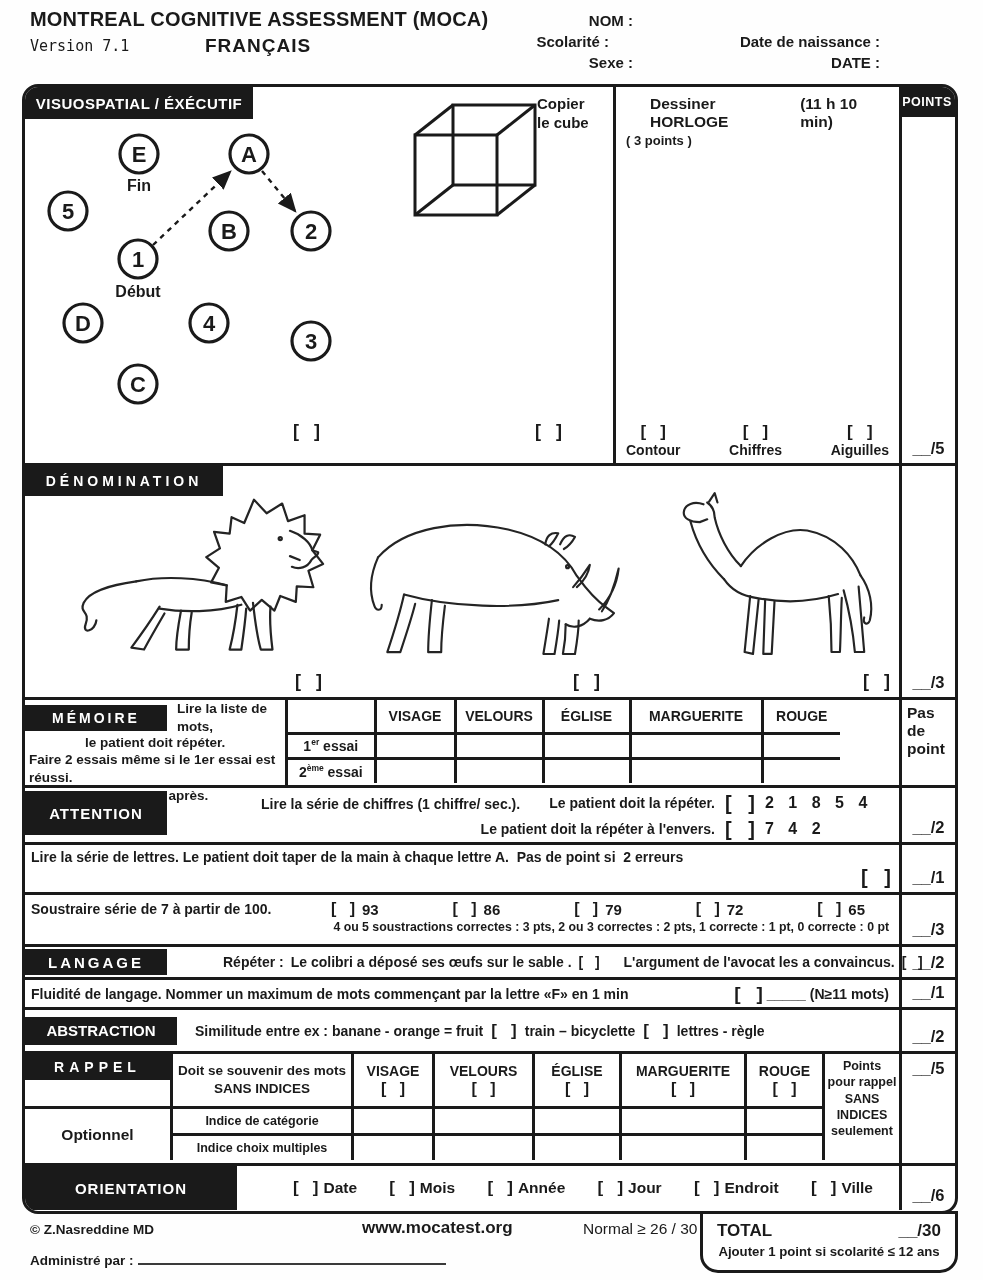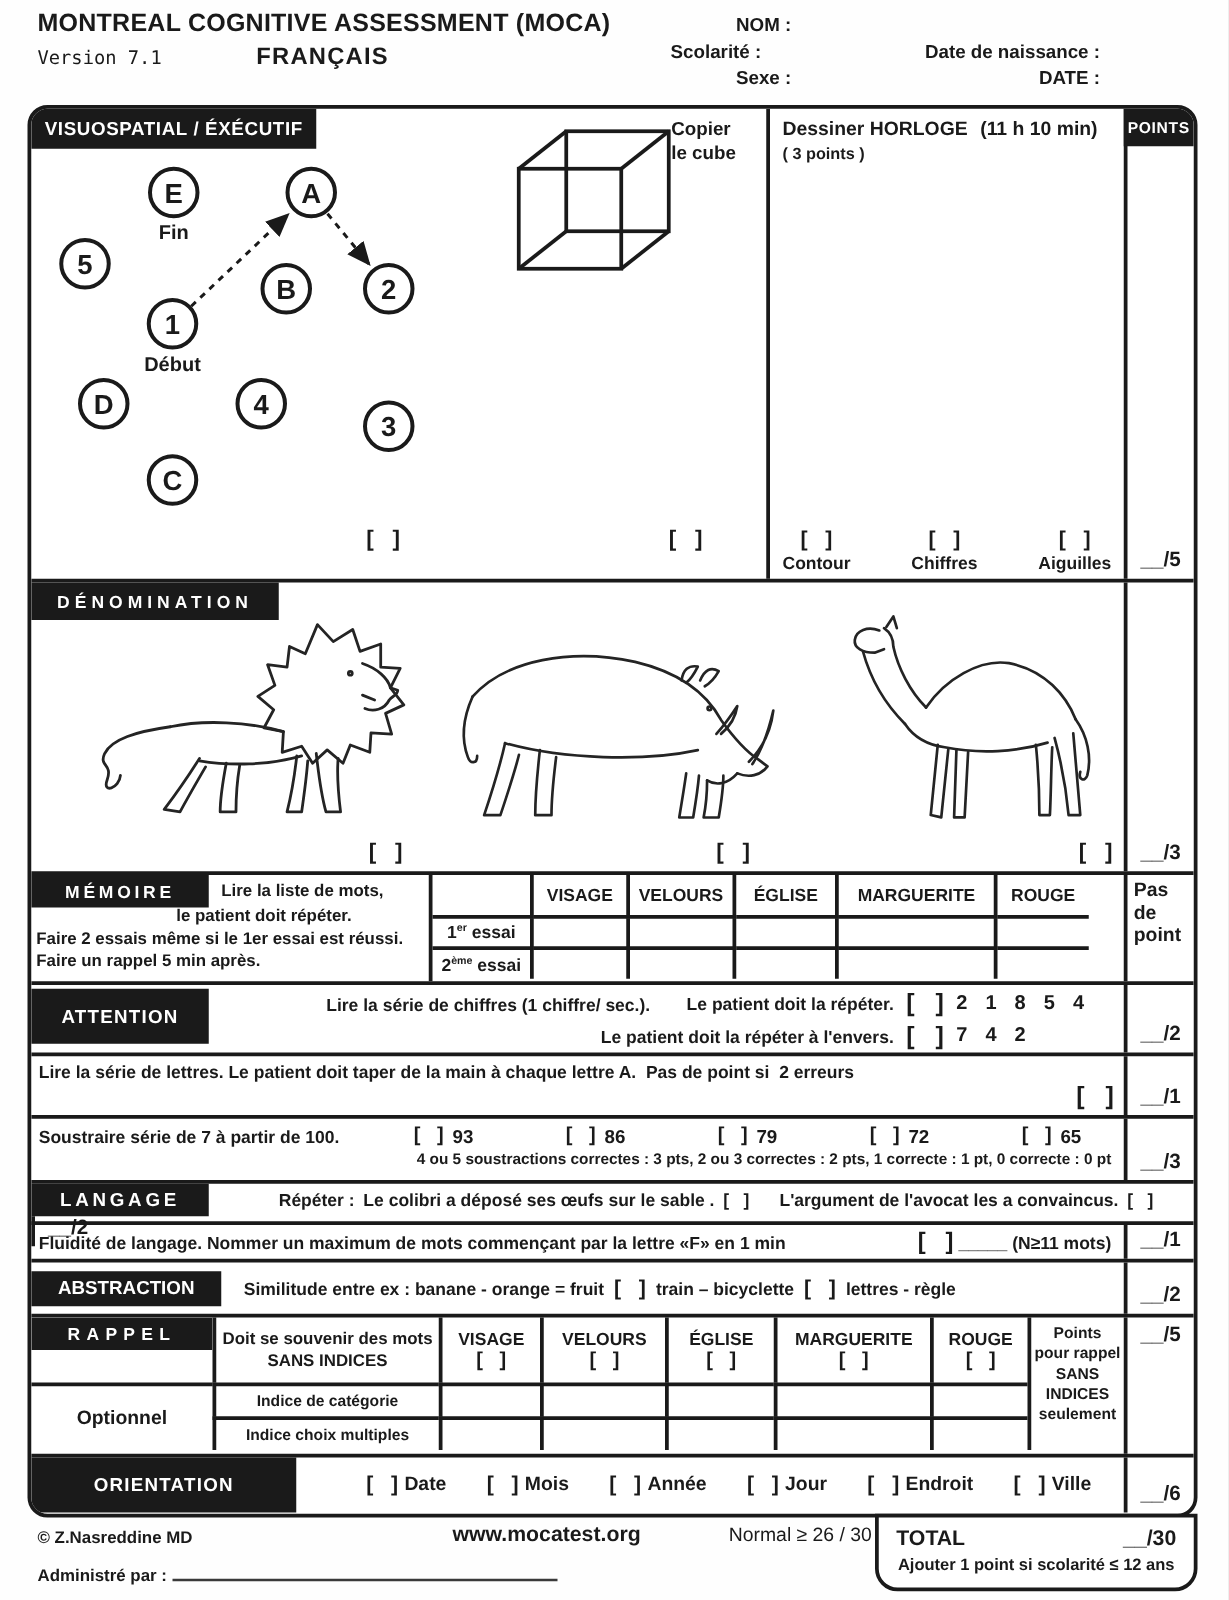--- a/index.html
+++ b/index.html
@@ -33,52 +33,52 @@
                 color:#fff; font-weight:700; font-size:12.5px; display:flex; align-items:center;
                 justify-content:center; letter-spacing:.5px; }
   .sec-label { background:var(--ink); color:#fff; font-weight:700; display:inline-flex;
                align-items:center; justify-content:center; }
   .cb { font-weight:700; white-space:pre; }
   .cb.big { font-size:20px; font-weight:600; }
 
   
   #row-visuo  { height:376px; } #row-denom { height:234px; } #row-mem { height:88px; }
   #row-att1 { height:57px; } #row-att2 { height:50px; } #row-att3 { height:52px; }
-  #row-lang { height:33px;flex-direction:column; } #row-fluid { height:30px; } #row-abst { height:44px; }
+  #row-lang { height:33px; } #row-fluid { height:30px; } #row-abst { height:44px; }
   #row-rappel { height:112px; } #row-orient { height:47px; }
 
   
   .vs-label { position:absolute; left:0; top:0; width:228px; height:32px; font-size:15px; letter-spacing:.5px; }
   .trail-svg { position:absolute; left:8px; top:34px; }
   .trail-svg text { font-family:"Liberation Sans",sans-serif; fill:var(--ink); }
   .cube-wrap { position:absolute; left:378px; top:12px; }
   .cube-caption { position:absolute; left:512px; top:8px; font-weight:700; font-size:15px; line-height:1.25; }
   .vs-cb-trail { position:absolute; left:268px; top:334px; font-size:18px; }
   .vs-cb-cube  { position:absolute; left:510px; top:334px; font-size:18px; }
   .clock-panel { position:absolute; left:588px; top:0; right:0; height:100%;
                  border-left:3px solid var(--ink); padding:8px 10px; }
-  .clock-title-row { display:flex; gap:10px; font-weight:700; font-size:15.5px; }
+  .clock-title-row { display:flex; gap:10px; font-weight:700; font-size:15.5px;margin-left:24px; }
   .clock-points { font-weight:700; font-size:13px; margin-top:2px; }
   .clock-checks { position:absolute; bottom:5px; left:10px; right:10px; display:flex; justify-content:space-between; }
   .clock-check { display:flex; flex-direction:column; align-items:center; gap:0; font-weight:700; font-size:14px; }
   .clock-check .cb { font-size:17px; }
 
   
   .den-label { position:absolute; left:0; top:0; width:198px; height:30px; font-size:14px; letter-spacing:4px; }
   .animal { position:absolute; }
   .animal path, .animal circle { fill:none; stroke:#242424; stroke-width:2.3; stroke-linecap:round; stroke-linejoin:round; }
   .den-cb { position:absolute; top:205px; font-size:18px; }
 
   
   .mem-flex { display:flex; }
-  .mem-left { width:318px; flex:none; font-weight:700; font-size:13.5px; line-height:1.32; padding:0 2px 0 0; }
+  .mem-left { width:260px; flex:none; font-weight:700; font-size:13.5px; line-height:1.32; padding:0 2px 0 0; }
   .mem-top { display:flex; align-items:center; }
   .mem-label { width:142px; height:26px; font-size:14px; letter-spacing:3px; flex:none; }
   .mem-i1 { padding-left:10px; }
-  .mem-i2 { padding-left:116px; margin-top:-2px; }
+  .mem-i2 { padding-left:60px; margin-top:-2px; }
   .mem-i3, .mem-i4 { padding-left:4px; }
   .mem-table-wrap { border-left:3px solid var(--ink); }
   table.mem-table { border-collapse:collapse; border-style:hidden; table-layout:fixed; }
   table.mem-table td { border:3px solid var(--ink); text-align:center; font-weight:700; font-size:14px; padding:0; }
   table.mem-table .h-row td { height:33px; }
   table.mem-table .t-row td { height:25px; }
   .trial-lbl { font-size:13px; } .trial-lbl sup { font-size:8.5px; }
   .no-points { font-weight:700; font-size:15.5px; line-height:1.15; align-items:flex-start; justify-content:flex-start; padding:4px 0 0 5px;margin-left:28px; }
 
   

